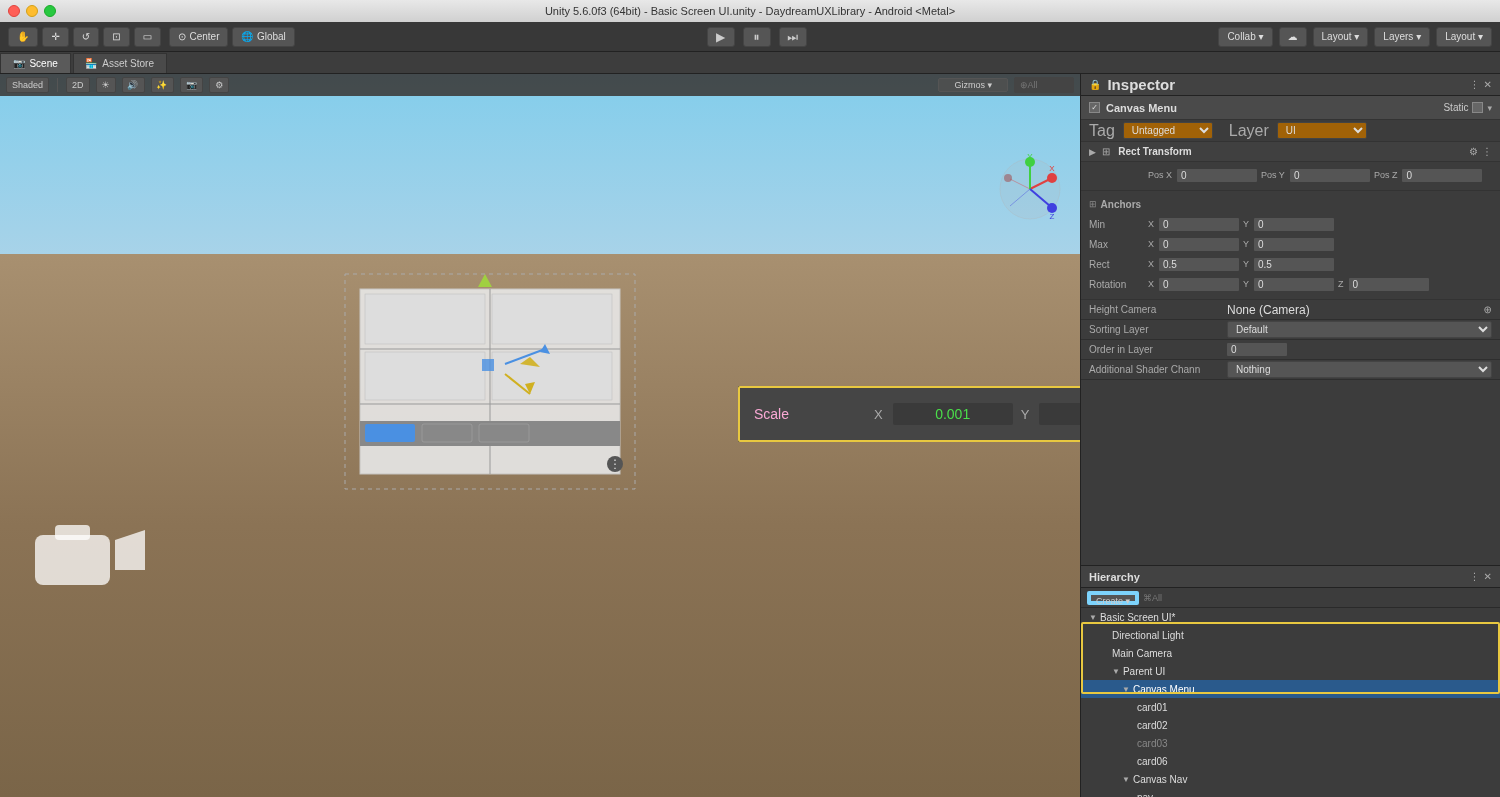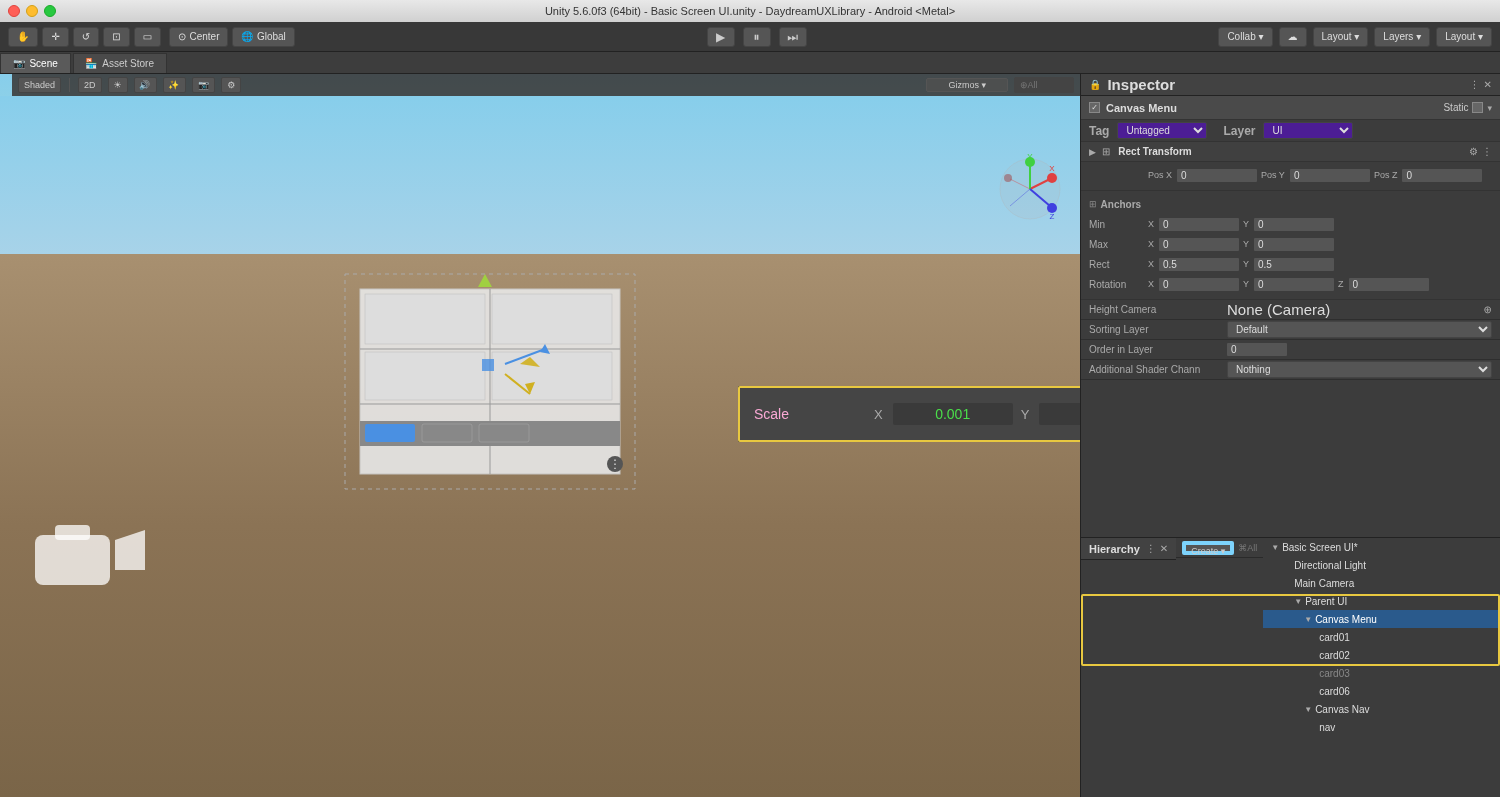--- a/index.html
+++ b/index.html
@@ -140,21 +140,21 @@
 
     
     #scene-view {
       flex: 1;
       background: linear-gradient(to bottom, #87ceeb 0%, #c8e6c9 40%, #8b7355 70%, #7a6548 100%);
       position: relative;
       overflow: hidden;
     }
     #scene-toolbar {
       position: absolute;
-      top: 0; left: 12px; right: 0;
+      top: 0; left: 0; right: 0;
       height: 22px;
       background: rgba(60,60,60,0.9);
       display: flex;
       align-items: center;
       padding: 0 6px;
       gap: 6px;
       z-index: 10;
     }
     .scene-tb-btn {
       background: #555;
@@ -206,21 +206,21 @@
       width: 70px;
       height: 70px;
     }
     .nav-widget svg { width: 70px; height: 70px; }
     .gizmo-btn {
       background: rgba(80,80,80,0.8);
       border: 1px solid #555;
       border-radius: 2px;
       color: #ccc;
       font-size: 9px;
-      padding: 1px 21px;
+      padding: 1px 15px;
       cursor: pointer;
     }
 
     
     .scale-highlight {
       position: absolute;
       left: 738px;
       top: 312px;
       width: 745px;
       height: 56px;
@@ -344,23 +344,23 @@
 
     
     .tag-layer-row {
       display: flex;
       align-items: center;
       padding: 3px 8px;
       gap: 8px;
       border-bottom: 1px solid #333;
       height: 22px;
     }
-    .tag-label { color: #aaa; font-size: 12px; font-weight: bold; }
+    .tag-label { color: #aaa; font-size: 16px; }
     .tag-select {
-      background: #4c1d95;
+      background: #a16207;
       border: 1px solid #444;
       color: #ddd;
       font-size: 10px;
       padding: 1px 4px;
       border-radius: 2px;
       width: 90px;
     }
 
     
     .section-header {
@@ -440,21 +440,21 @@
       border-bottom: 1px solid #2e2e2e;
     }
     .field-label {
       color: #aaa;
       font-size: 10px;
       width: 130px;
       flex-shrink: 0;
     }
     .field-value {
       color: #ddd;
-      font-size: 15px;
+      font-size: 12px;
       flex: 1;
     }
     .field-select {
       background: #555;
       border: 1px solid #444;
       color: #ddd;
       font-size: 10px;
       padding: 1px 4px;
       border-radius: 2px;
       flex: 1;
@@ -464,24 +464,24 @@
       border: none;
       color: #ddd;
       font-size: 10px;
       padding: 1px 4px;
       border-radius: 1px;
       width: 60px;
     }
 
     
     #hierarchy-panel {
-      height: 260px;
+      height: 232px;
       border-top: 1px solid #222;
       display: flex;
-      flex-direction: row;
+      flex-direction: column;
     }
     .hierarchy-header {
       height: 22px;
       background: #424242;
       display: flex;
       align-items: center;
       padding: 0 8px;
       gap: 6px;
       border-bottom: 1px solid #222;
     }

